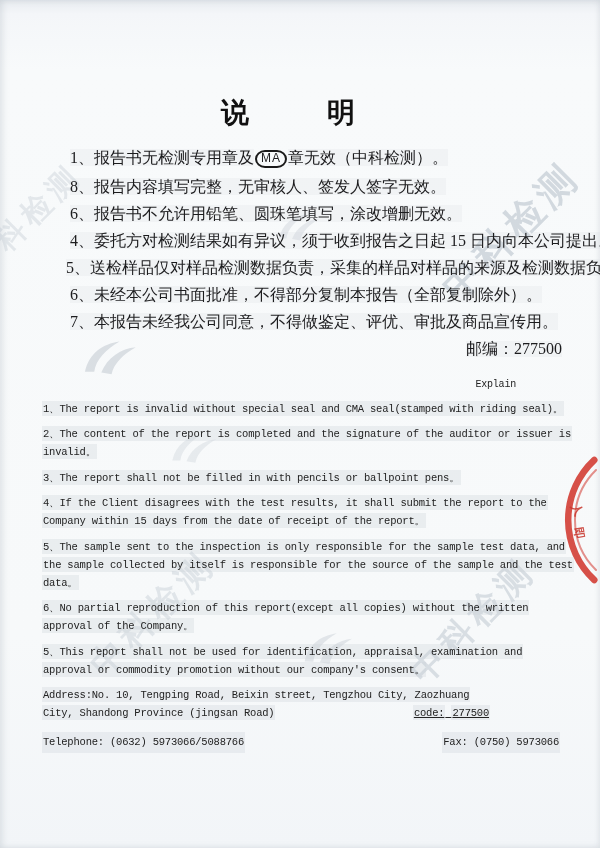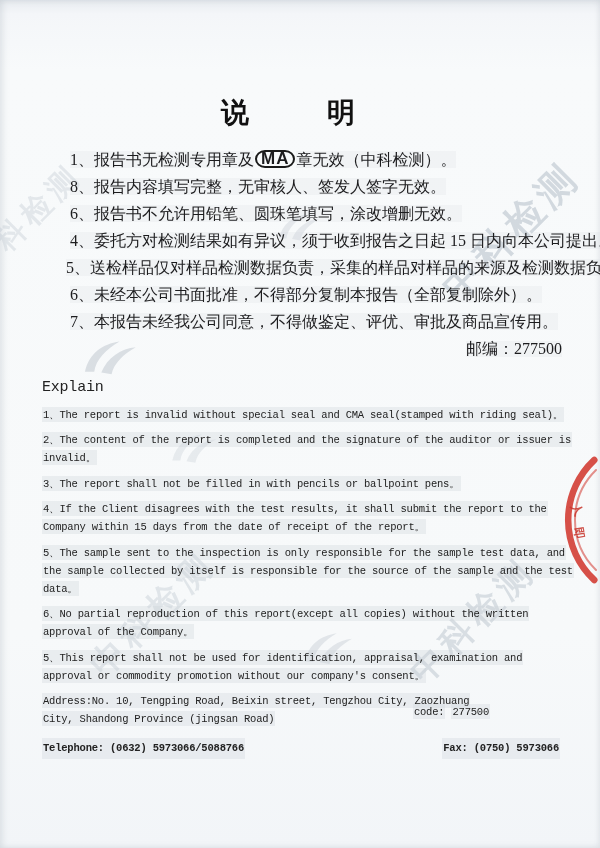--- a/index.html
+++ b/index.html
@@ -17,33 +17,33 @@
            font-size:28px; font-weight:bold; letter-spacing:2px; color:#111; }
 
   
   .cn { margin:0 0 11px 0; padding-left:28px; font-size:16px; line-height:16px; font-weight:500; white-space:nowrap; }
   .cn .hl-cn { background:rgba(203,209,216,.16); }
   .cn-addr { display:flex; padding-left:16px; }
   .push { flex:1; }
   .cma {
     display:inline-block; border:2px solid #1a1a1a; border-radius:10px/9px;
     padding:0 4px 1px 4px; margin:0 1px; font-family:"Liberation Sans",sans-serif;
-    font-weight:bold; font-size:17px; line-height:13px; letter-spacing:1px; vertical-align:1px;
+    font-weight:normal; font-size:12px; line-height:13px; letter-spacing:1px; vertical-align:1px;
   }
 
   
   .en { margin-top:9px; font-family:"Liberation Mono","DejaVu Sans Mono",monospace;
         font-size:10.5px; letter-spacing:-0.02em; color:#222; width:534px; }
-  .en-head { text-align:left; font-size:15px; margin:0 60px 9px 0; }
+  .en-head { text-align:right; font-size:10px; margin:0 60px 9px 0; }
   .en-item { margin:0 0 7.5px 0; line-height:18px; }
   .en-item .hl { background:rgba(203,209,216,.30); padding:1.5px 1px; -webkit-box-decoration-break:clone; box-decoration-break:clone; }
   .en-addr { position:relative; padding-right:90px; }
-  .en-addr .code { position:absolute; right:86px; bottom:7px; }
+  .en-addr .code { position:absolute; right:86px; bottom:0;text-decoration:underline; }
   .en-addr .code span { background:rgba(203,209,216,.30); padding:1.5px 1px; }
-  .en-tel { display:flex; margin-top:10px;font-weight:bold; }
+  .en-tel { display:flex; margin-top:10px; }
   .en-tel .fax { margin-left:auto; margin-right:16px; }
 
   
   .wm-layer { position:absolute; inset:0; pointer-events:none; }
   .wm-text { position:absolute; white-space:nowrap; font-weight:bold; color:#aeb9c4;
              transform:rotate(-45deg); letter-spacing:6px; }
   .wm-a { left:423px; top:206px; font-size:38px; opacity:.50; }
   .wm-b { left:393px; top:598px; font-size:34px; opacity:.42; }
   .wm-c { left:73px;  top:591px; font-size:34px; opacity:.30; }
   .wm-d { left:-46px; top:200px; font-size:30px; opacity:.28; }

